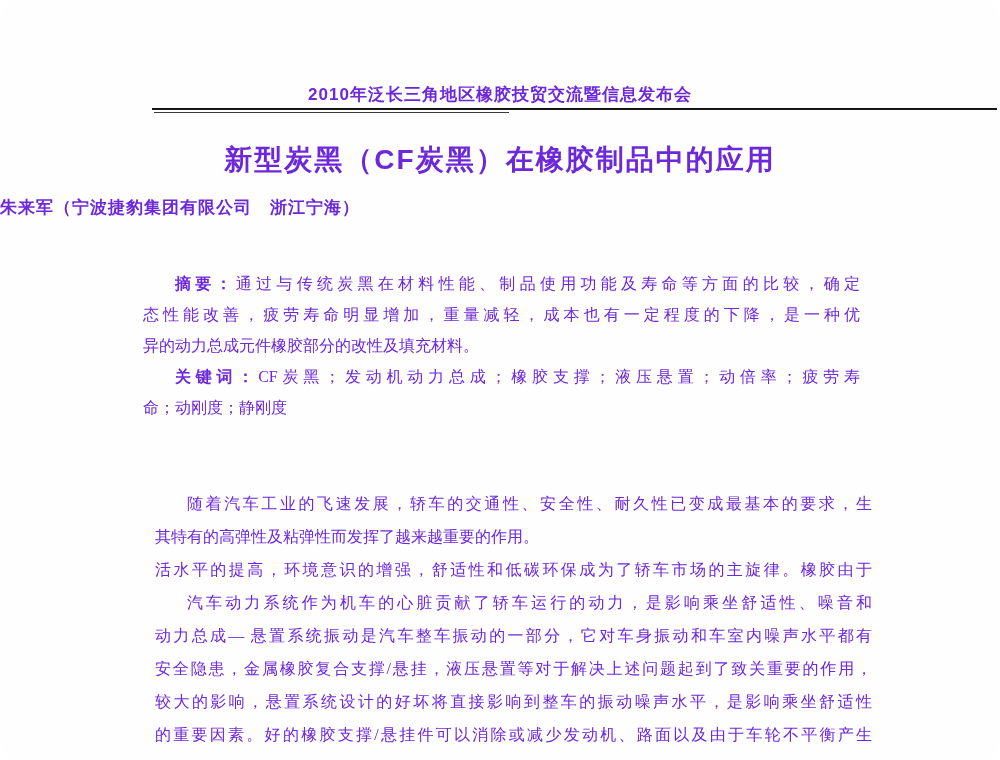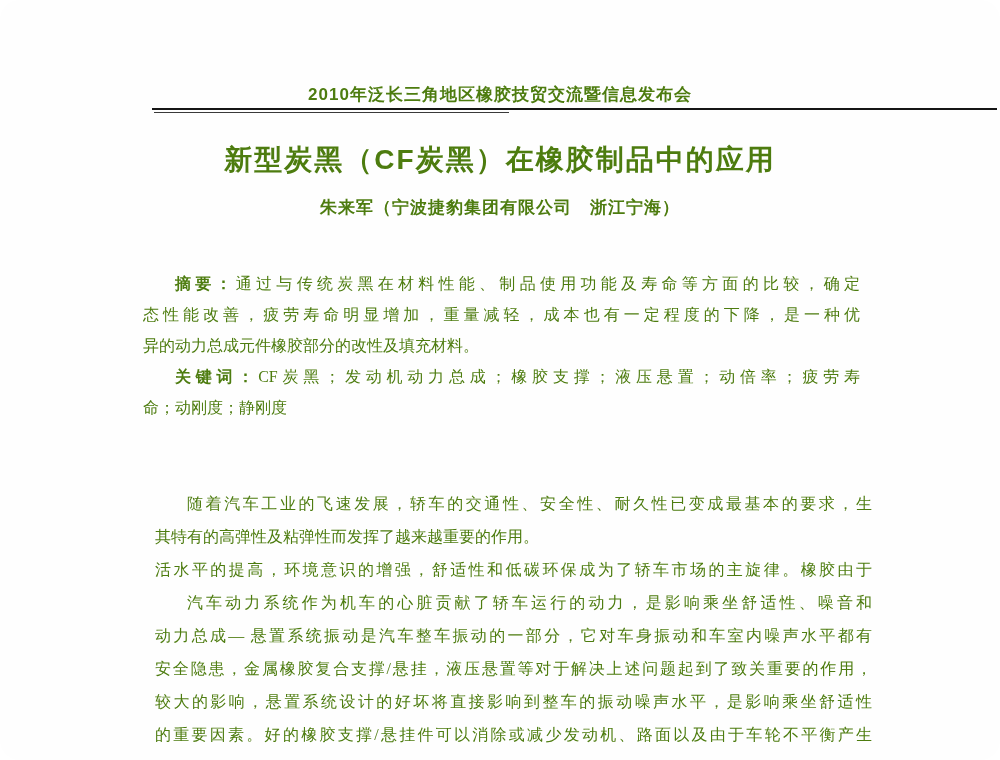--- a/index.html
+++ b/index.html
@@ -6,21 +6,21 @@
     margin: 0;
     padding: 0;
     background: #ffffff;
   }
   .page {
     position: relative;
     width: 1000px;
     height: 760px;
     background: #fefefe;
     overflow: hidden;
-    color: #4d7c0f;
+    color: #6d28d9;
     font-family: "Liberation Serif", "DejaVu Serif", serif;
     border-radius: 20px;
   }
   .conf-header {
     position: absolute;
     top: 83px;
     left: 0;
     width: 100%;
     text-align: center;
     font-size: 17px;
@@ -55,21 +55,21 @@
     font-size: 28px;
     font-weight: bold;
     letter-spacing: 2px;
     font-family: "Liberation Sans", "DejaVu Sans", sans-serif;
   }
   .author {
     position: absolute;
     top: 196px;
     left: 0;
     width: 100%;
-    text-align: center;
+    text-align: left;
     font-size: 17px;
     font-weight: bold;
     letter-spacing: 1px;
   }
   .abstract-block {
     position: absolute;
     top: 268px;
     left: 143px;
     width: 717px;
   }

